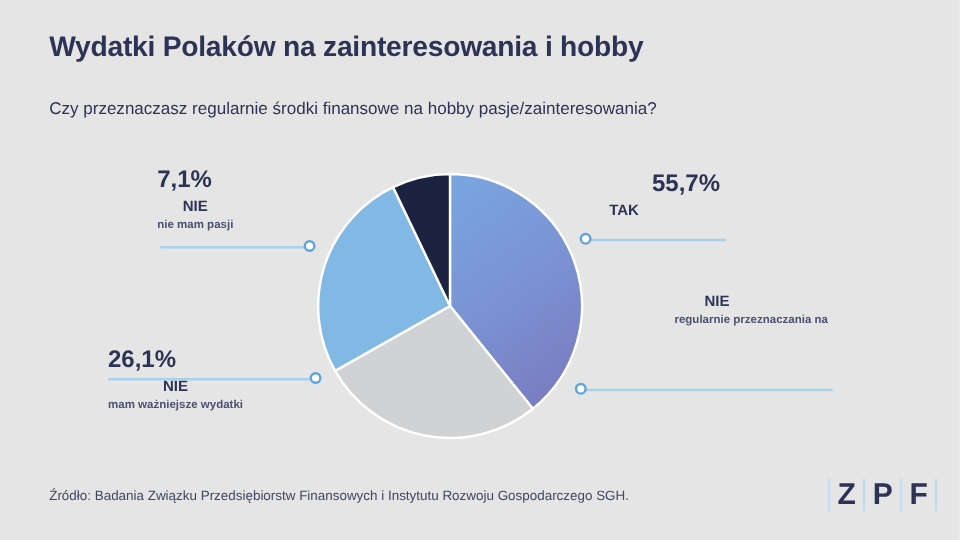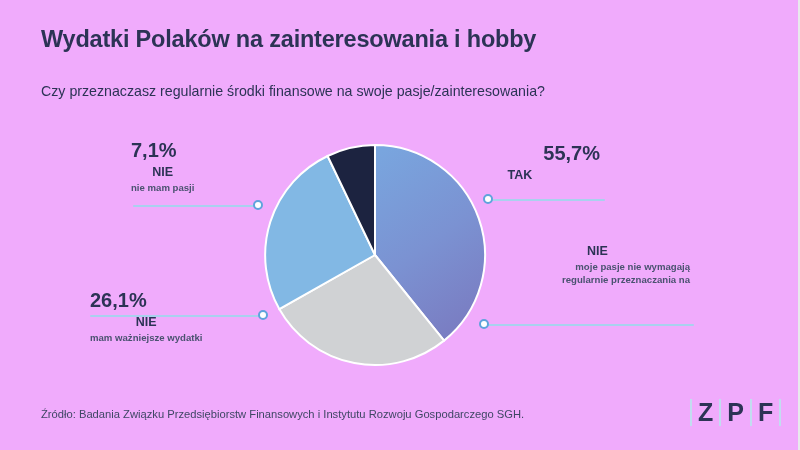--- a/index.html
+++ b/index.html
@@ -11,21 +11,21 @@
     height: 450px;
     background: #ffffff;
     font-family: "Liberation Sans", sans-serif;
     overflow: hidden;
     position: relative;
   }
   #infographic {
     position: relative;
     width: 800px;
     height: 450px;
-    background: #f0abfc;
+    background: #e5e5e5;
     box-sizing: border-box;
     border-right: 2px solid #e8e9ec;
   }
 
   
   .chart-title {
     position: absolute;
     left: 41px;
     top: 26px;
     font-size: 23.5px;
@@ -144,21 +144,21 @@
     font-family: "Liberation Sans", sans-serif;
   }
 </style>
 </head>
 <body>
 
 <div id="infographic">
 
   <div class="chart-title">Wydatki Polaków na zainteresowania i hobby</div>
 
-  <div class="chart-subtitle">Czy przeznaczasz regularnie środki finansowe na swoje pasje/zainteresowania?</div>
+  <div class="chart-subtitle">Czy przeznaczasz regularnie środki finansowe na hobby pasje/zainteresowania?</div>
 
   <div id="pie-wrap">
     <svg id="pie-svg" viewBox="0 0 240 240">
       <defs>
         <linearGradient id="gradTak" x1="0.15" y1="0" x2="0.55" y2="1">
           <stop offset="0%" stop-color="#79a5de"></stop>
           <stop offset="55%" stop-color="#7b92d2"></stop>
           <stop offset="100%" stop-color="#7a7ec3"></stop>
         </linearGradient>
       </defs>
@@ -197,21 +197,20 @@
     <div class="pct">55,7%</div>
     <div class="ans">TAK</div>
   </div>
   <div class="connector" style="left:483px; top:194px; width:122px;">
     <div class="bar" style="left:8px; width:114px;"></div>
     <div class="knob" style="left:0px;"></div>
   </div>
 
   <div class="callout right" style="left:505px; top:240px; width:185px;">
     <div class="ans">NIE</div>
-    <div class="desc">moje pasje nie wymagają</div>
     <div class="desc">regularnie przeznaczania na</div>
   </div>
   <div class="connector" style="left:479px; top:319px; width:215px;">
     <div class="bar" style="left:8px; width:207px;"></div>
     <div class="knob" style="left:0px;"></div>
   </div>
 
   <div class="footer-source">Źródło: Badania Związku Przedsiębiorstw Finansowych i Instytutu Rozwoju Gospodarczego SGH.</div>
 
   <div id="logo">

